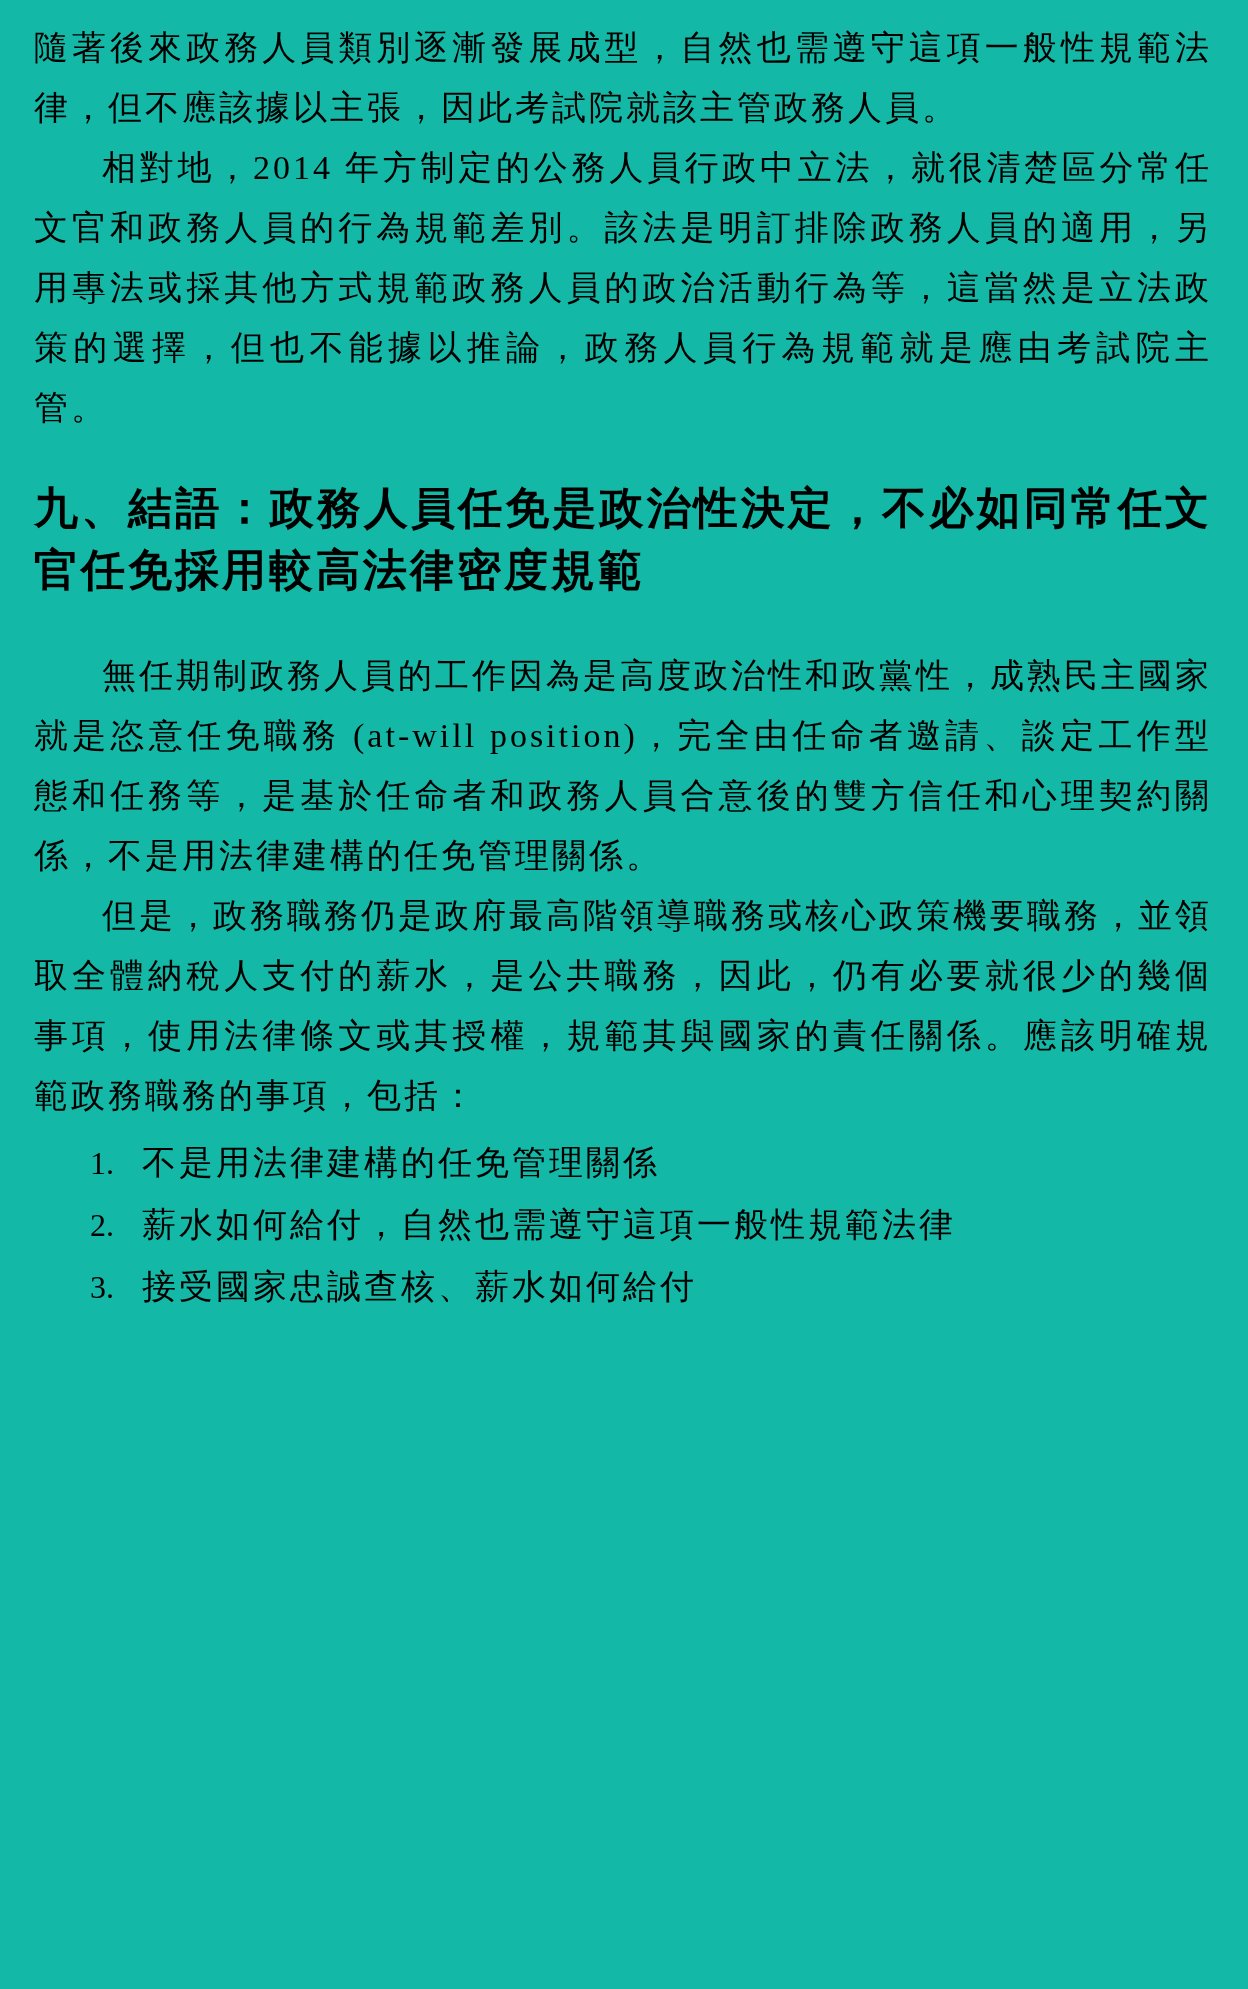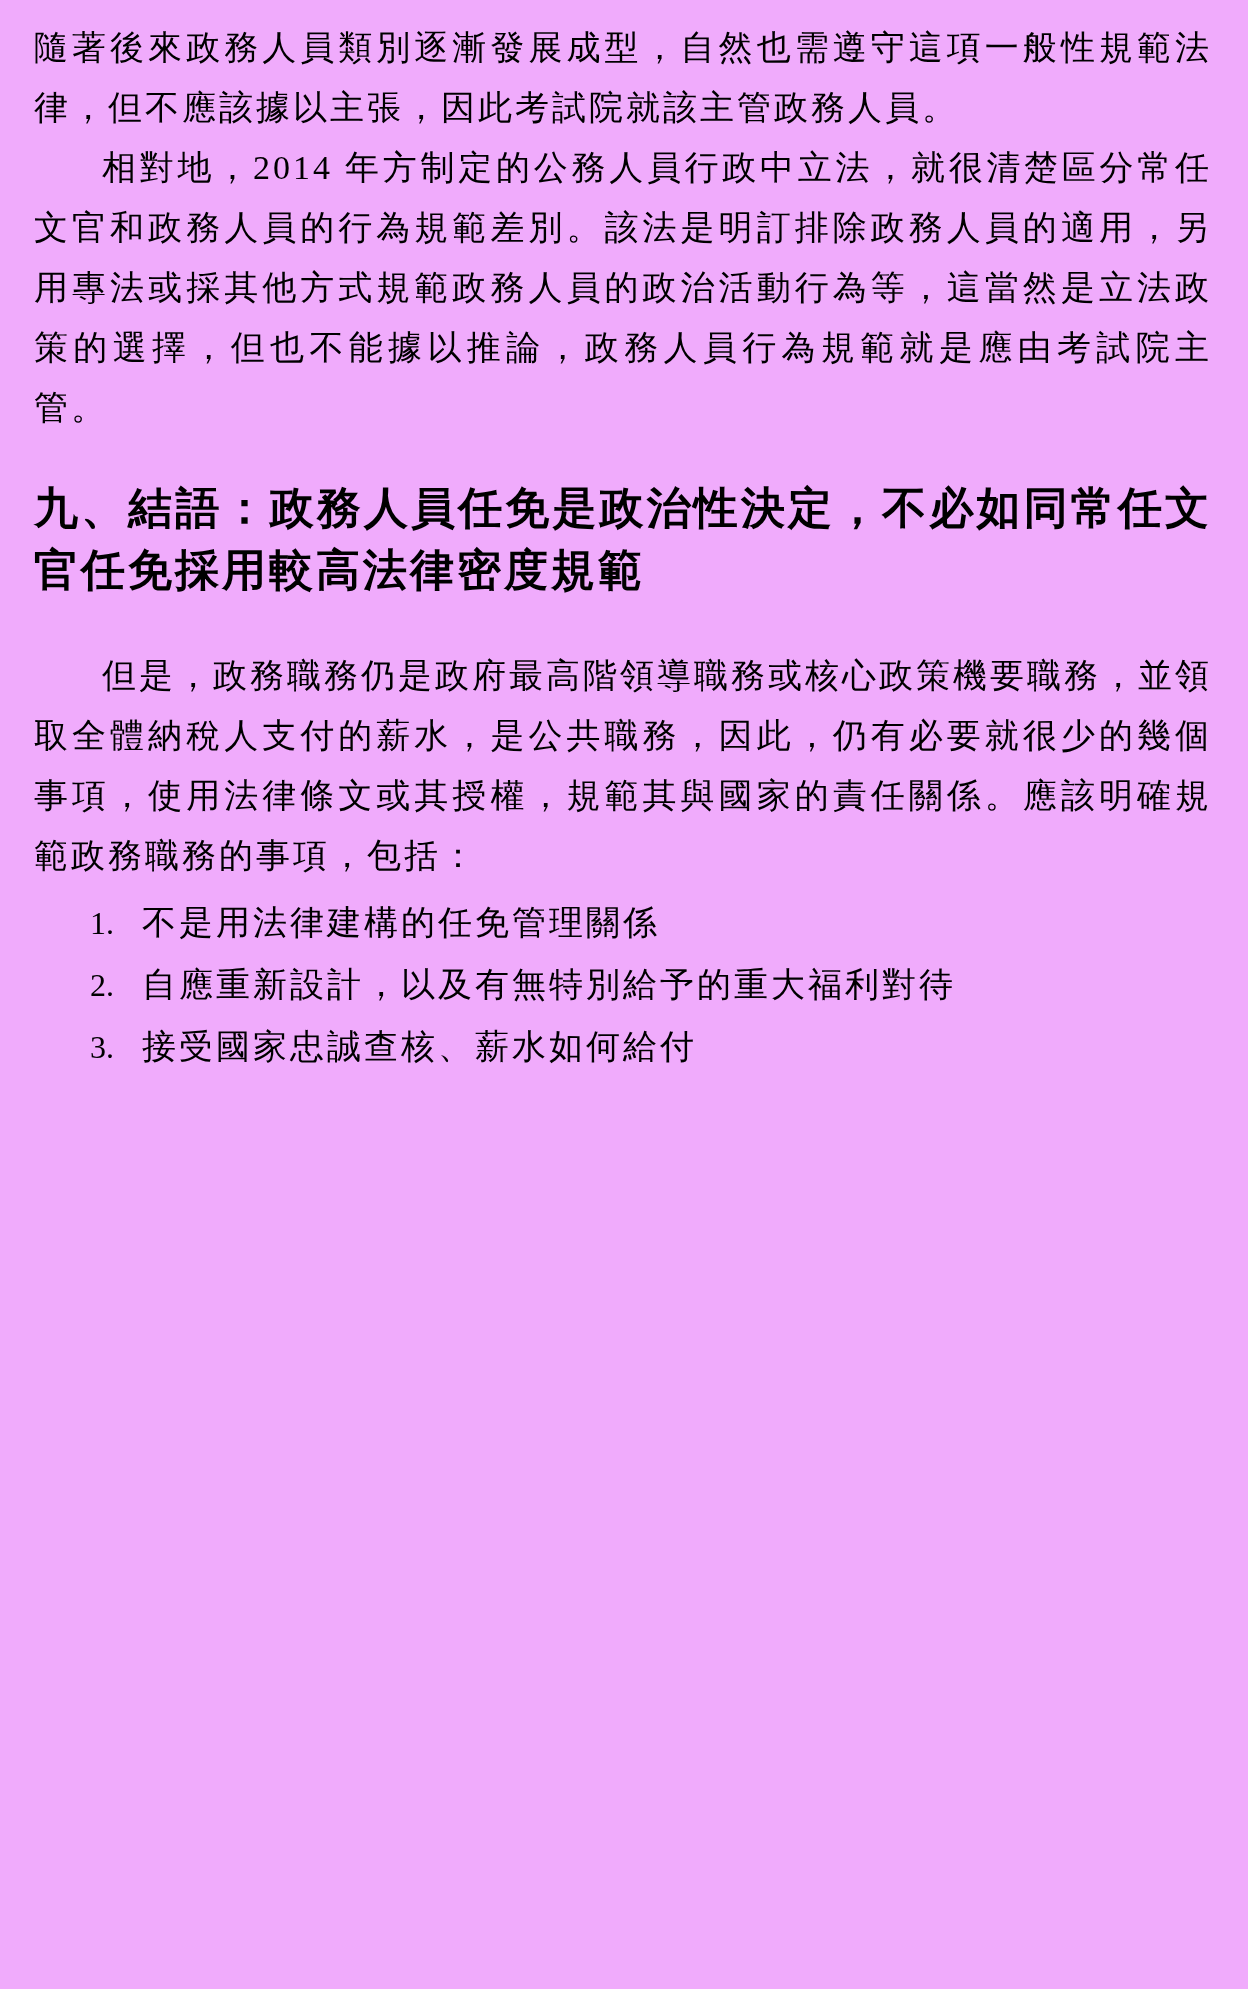--- a/index.html
+++ b/index.html
@@ -5,21 +5,21 @@
   html, body {
     margin: 0;
     padding: 0;
     background: #ffffff;
   }
   .page {
     position: relative;
     width: 1248px;
     height: 1989px;
     box-sizing: border-box;
-    background: #f0abfc;
+    background: #14b8a6;
     color: #000000;
     padding: 18px 36px 0 34px;
     overflow: hidden;
     font-family: "Liberation Serif", "DejaVu Serif", serif;
   }
   .para {
     margin: 0;
     font-size: 34px;
     line-height: 60px;
     letter-spacing: 3px;
@@ -64,31 +64,32 @@
 
 <div class="page">
 
   <p class="para">隨著後來政務人員類別逐漸發展成型，自然也需遵守這項一般性規範法律，但不應該據以主張，因此考試院就該主管政務人員。</p>
 
   <p class="para indent">相對地，2014 年方制定的公務人員行政中立法，就很清楚區分常任文官和政務人員的行為規範差別。該法是明訂排除政務人員的適用，另用專法或採其他方式規範政務人員的政治活動行為等，這當然是立法政策的選擇，但也不能據以推論，政務人員行為規範就是應由考試院主管。</p>
 
 
   <h2 class="heading">九、結語：政務人員任免是政治性決定，不必如同常任文官任免採用較高法律密度規範</h2>
 
+  <p class="para indent">無任期制政務人員的工作因為是高度政治性和政黨性，成熟民主國家就是恣意任免職務 (at-will position)，完全由任命者邀請、談定工作型態和任務等，是基於任命者和政務人員合意後的雙方信任和心理契約關係，不是用法律建構的任免管理關係。</p>
 
   <p class="para indent">但是，政務職務仍是政府最高階領導職務或核心政策機要職務，並領取全體納稅人支付的薪水，是公共職務，因此，仍有必要就很少的幾個事項，使用法律條文或其授權，規範其與國家的責任關係。應該明確規範政務職務的事項，包括：</p>
 
   <ol class="list">
     <li class="list-item">
       <span class="num">1.</span>
       <span class="item-text">不是用法律建構的任免管理關係</span>
     </li>
     <li class="list-item">
       <span class="num">2.</span>
-      <span class="item-text">自應重新設計，以及有無特別給予的重大福利對待</span>
+      <span class="item-text">薪水如何給付，自然也需遵守這項一般性規範法律</span>
     </li>
     <li class="list-item">
       <span class="num">3.</span>
       <span class="item-text">接受國家忠誠查核、薪水如何給付</span>
     </li>
   </ol>
 
 </div>
 
 </body></html>

